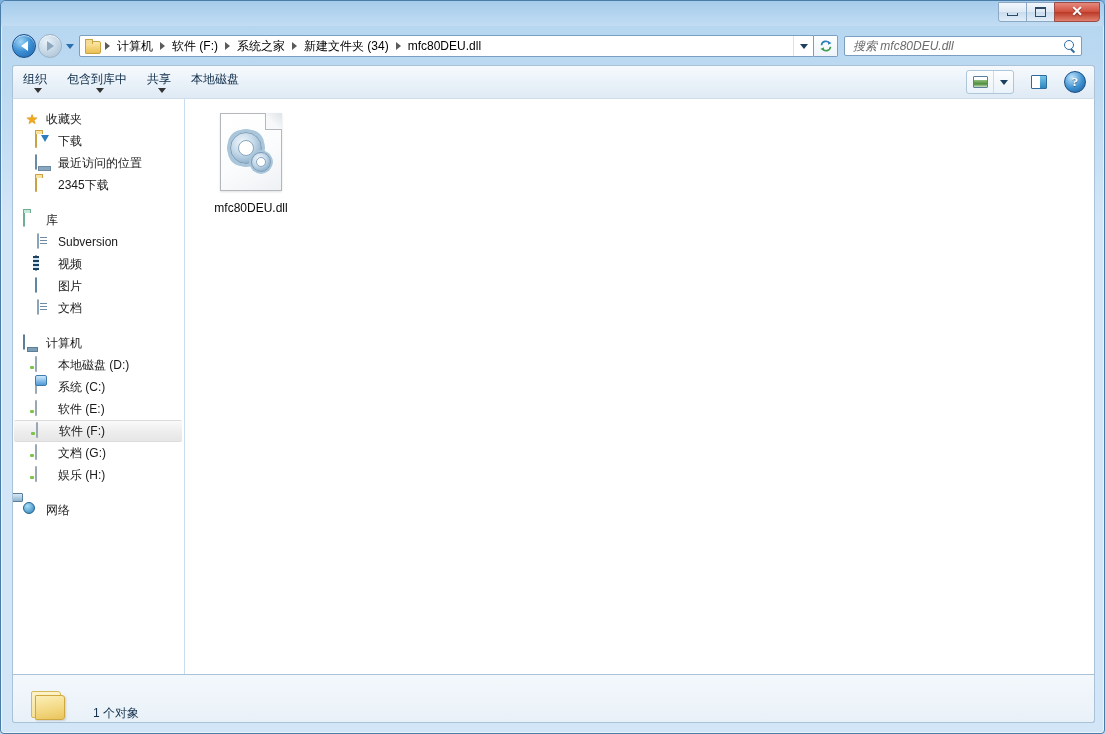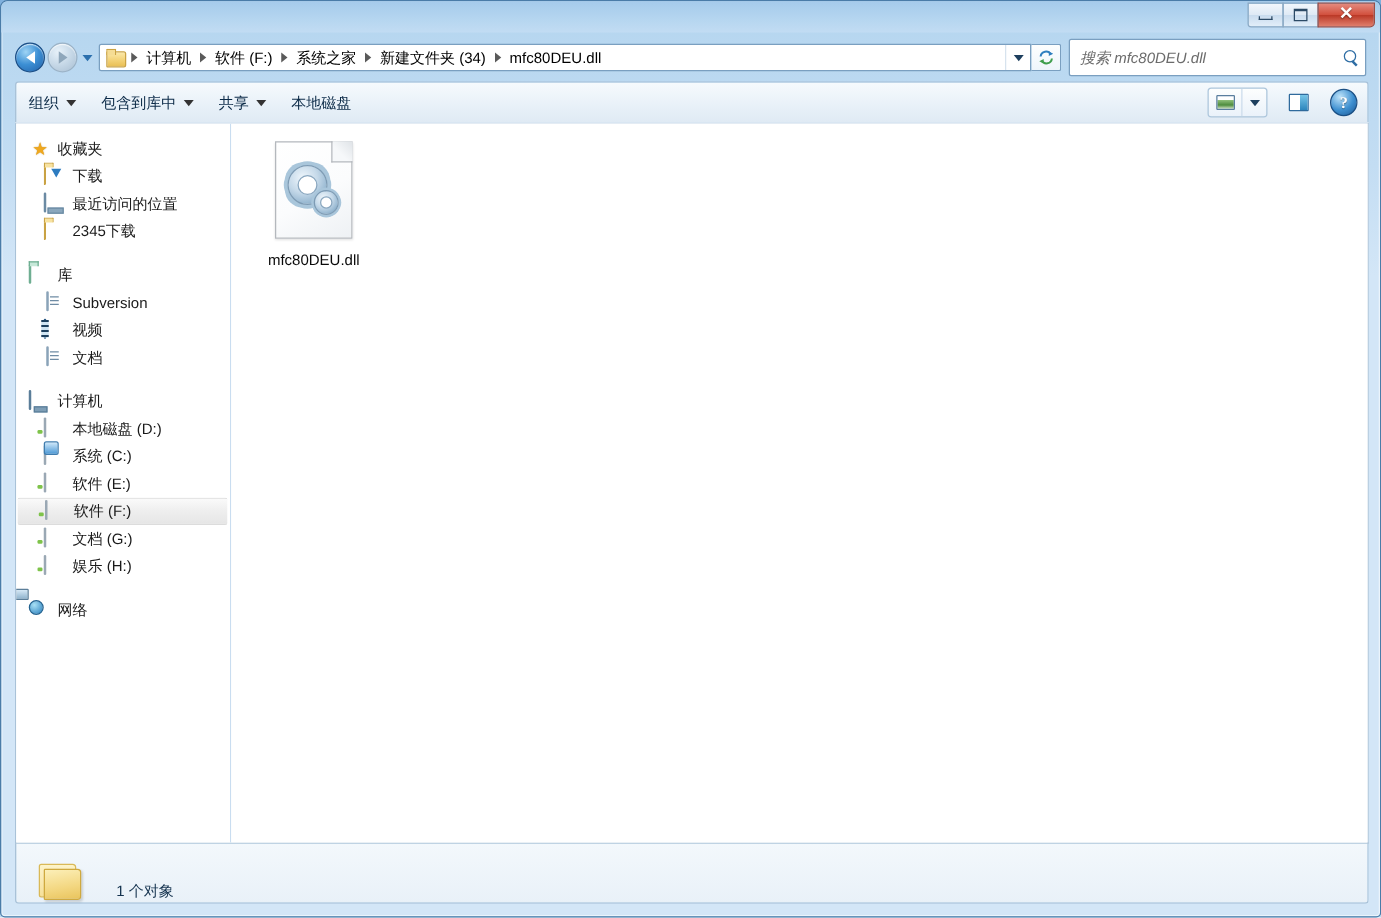--- a/index.html
+++ b/index.html
@@ -128,21 +128,21 @@
   #refreshbtn {
     width: 24px; height: 22px; flex:none;
     border: 1px solid #7a9fc0; border-left: none;
     background: linear-gradient(180deg,#fdfefe 0%, #eef5fb 100%);
     display:flex; align-items:center; justify-content:center;
     border-radius: 0 2px 2px 0;
     margin-right: 6px;
   }
 
   #searchbox {
-    width: 238px; height: 30px; flex: none; margin-right: 11px;
+    width: 238px; height: 20px; flex: none; margin-right: 22px;
     background: #ffffff; border: 1px solid #7a9fc0; border-radius: 2px;
     display: flex; align-items: center; padding: 0 4px 0 8px;
   }
   #searchtext {
     flex: 1; font-size: 12px; font-style: italic; color: #6b6b6b;
     white-space: nowrap; overflow: hidden;
   }
   .mag {
     width: 13px; height: 13px; flex:none; position: relative;
   }
@@ -159,21 +159,21 @@
   #toolbar {
     position: absolute; left: 11px; top: 64px; width: 1083px; height: 33px;
     background: linear-gradient(180deg,#f6fafd 0%, #eaf2f9 50%, #dfeaf4 100%);
     border: 1px solid #a9c2d8; border-bottom: none;
     border-radius: 3px 3px 0 0;
     display: flex; align-items: center;
   }
   .tbitem {
     display: flex; align-items: center; height: 24px;
     padding: 0 9px; font-size: 12px; color: #0b2a47; white-space: nowrap;
-    border: 1px solid transparent; border-radius: 2px;
+    border: 1px solid transparent; border-radius: 2px; flex-direction: column;
   }
   .tbcaret { width:0;height:0;border-left:4px solid transparent;border-right:4px solid transparent;border-top:5px solid #333; margin-left:6px; }
   #tbright { margin-left:auto; display:flex; align-items:center; padding-right: 8px; }
   .viewgroup {
     display:flex; align-items:center; height:24px;
     border:1px solid #adc6dc; border-radius:3px; overflow:hidden;
     background: linear-gradient(180deg,#fdfefe 0%,#eaf2fa 100%);
   }
   .viewbtn { width:26px;height:22px;display:flex;align-items:center;justify-content:center; }
   .viewdrop { width:20px;height:22px;display:flex;align-items:center;justify-content:center;border-left:1px solid #cbdceb; }
@@ -473,20 +473,24 @@
       </div>
       <div class="navrow child">
         <span class="ni"><span class="ic-doc"></span></span>
         <span>Subversion</span>
       </div>
       <div class="navrow child">
         <span class="ni"><span class="ic-video"></span></span>
         <span>视频</span>
       </div>
       <div class="navrow child">
+        <span class="ni"><span class="ic-pic"></span></span>
+        <span>图片</span>
+      </div>
+      <div class="navrow child">
         <span class="ni"><span class="ic-doc"></span></span>
         <span>文档</span>
       </div>
 
       <div class="navspace"></div>
 
       <div class="navrow head">
         <span class="ni"><span class="ic-pc"></span></span>
         <span>计算机</span>
       </div>

